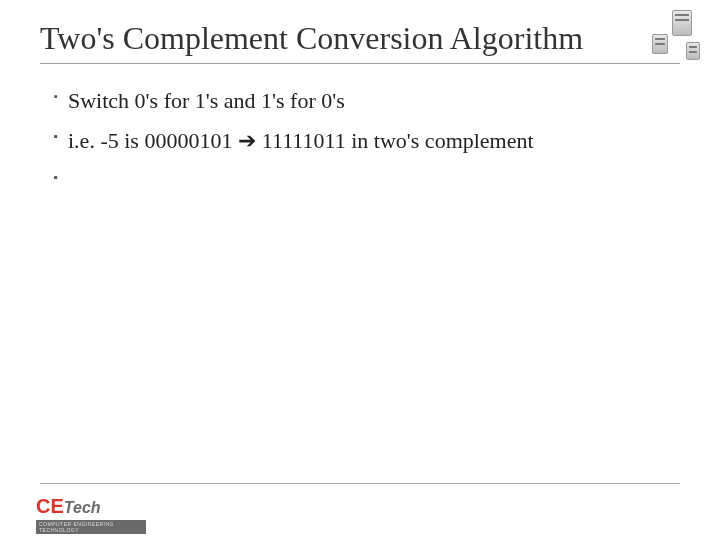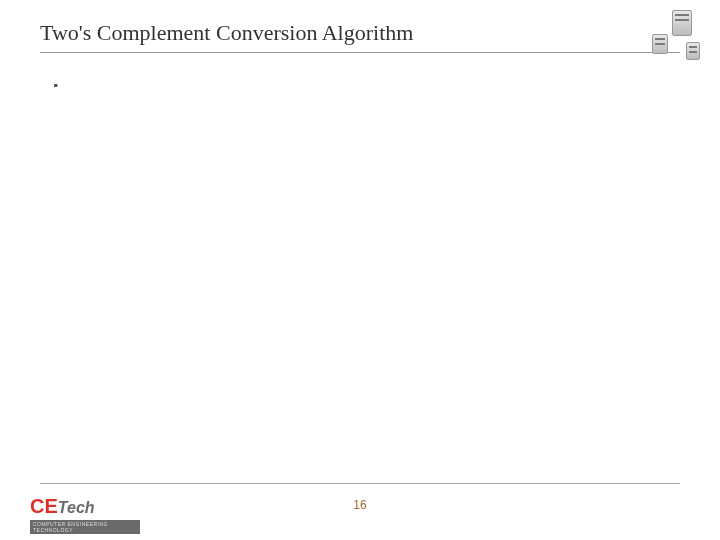--- a/index.html
+++ b/index.html
@@ -11,21 +11,21 @@
     position: relative;
     overflow: hidden;
   }
   .slide {
     width: 100%;
     height: 100%;
     padding: 20px 40px 0 40px;
     position: relative;
   }
   .title {
-    font-size: 22px;
+    font-size: 32px;
     color: #333333;
     font-weight: normal;
     margin-bottom: 6px;
   }
   .title-rule {
     border: none;
     border-top: 1px solid #999;
     margin-bottom: 24px;
     width: 640px;
   }
@@ -61,21 +61,21 @@
     bottom: 28px;
     left: 0;
     width: 100%;
     text-align: center;
     font-family: Arial, sans-serif;
     font-size: 12px;
     color: #a26b2f;
   }
   .logo {
     position: absolute;
-    left: 30px;
+    left: 36px;
     bottom: 8px;
     width: 110px;
     height: 36px;
   }
   .logo-main {
     font-family: Arial, sans-serif;
     font-weight: bold;
     font-size: 20px;
     line-height: 20px;
   }
@@ -127,38 +127,39 @@
     <div class="server s2"></div>
     <div class="server s3"></div>
   </div>
 
   <h1 class="title">Two's Complement Conversion Algorithm</h1>
   <hr class="title-rule">
 
   <ul class="bullets">
     <li>
       <span class="marker">▪</span>
+      <span>Switch 0's for 1's and 1's for 0's</span>
     </li>
     <li>
       <span class="marker">▪</span>
     </li>
     <li>
       <span class="marker">▪</span>
+      <span>i.e. -5 is 00000101 ➔ 11111011 in two's complement</span>
     </li>
     <li>
       <span class="marker">▪</span>
     </li>
     <li>
       <span class="marker">▪</span>
     </li>
   </ul>
 
   <hr class="footer-rule">
 
-  <div class="page-num">16</div>
 
   <div class="logo">
     <div class="logo-main">
       <span class="logo-ce">CE</span><span class="logo-tech">Tech</span>
     </div>
     <div class="logo-bar">COMPUTER ENGINEERING TECHNOLOGY</div>
   </div>
 
 </div>
 

